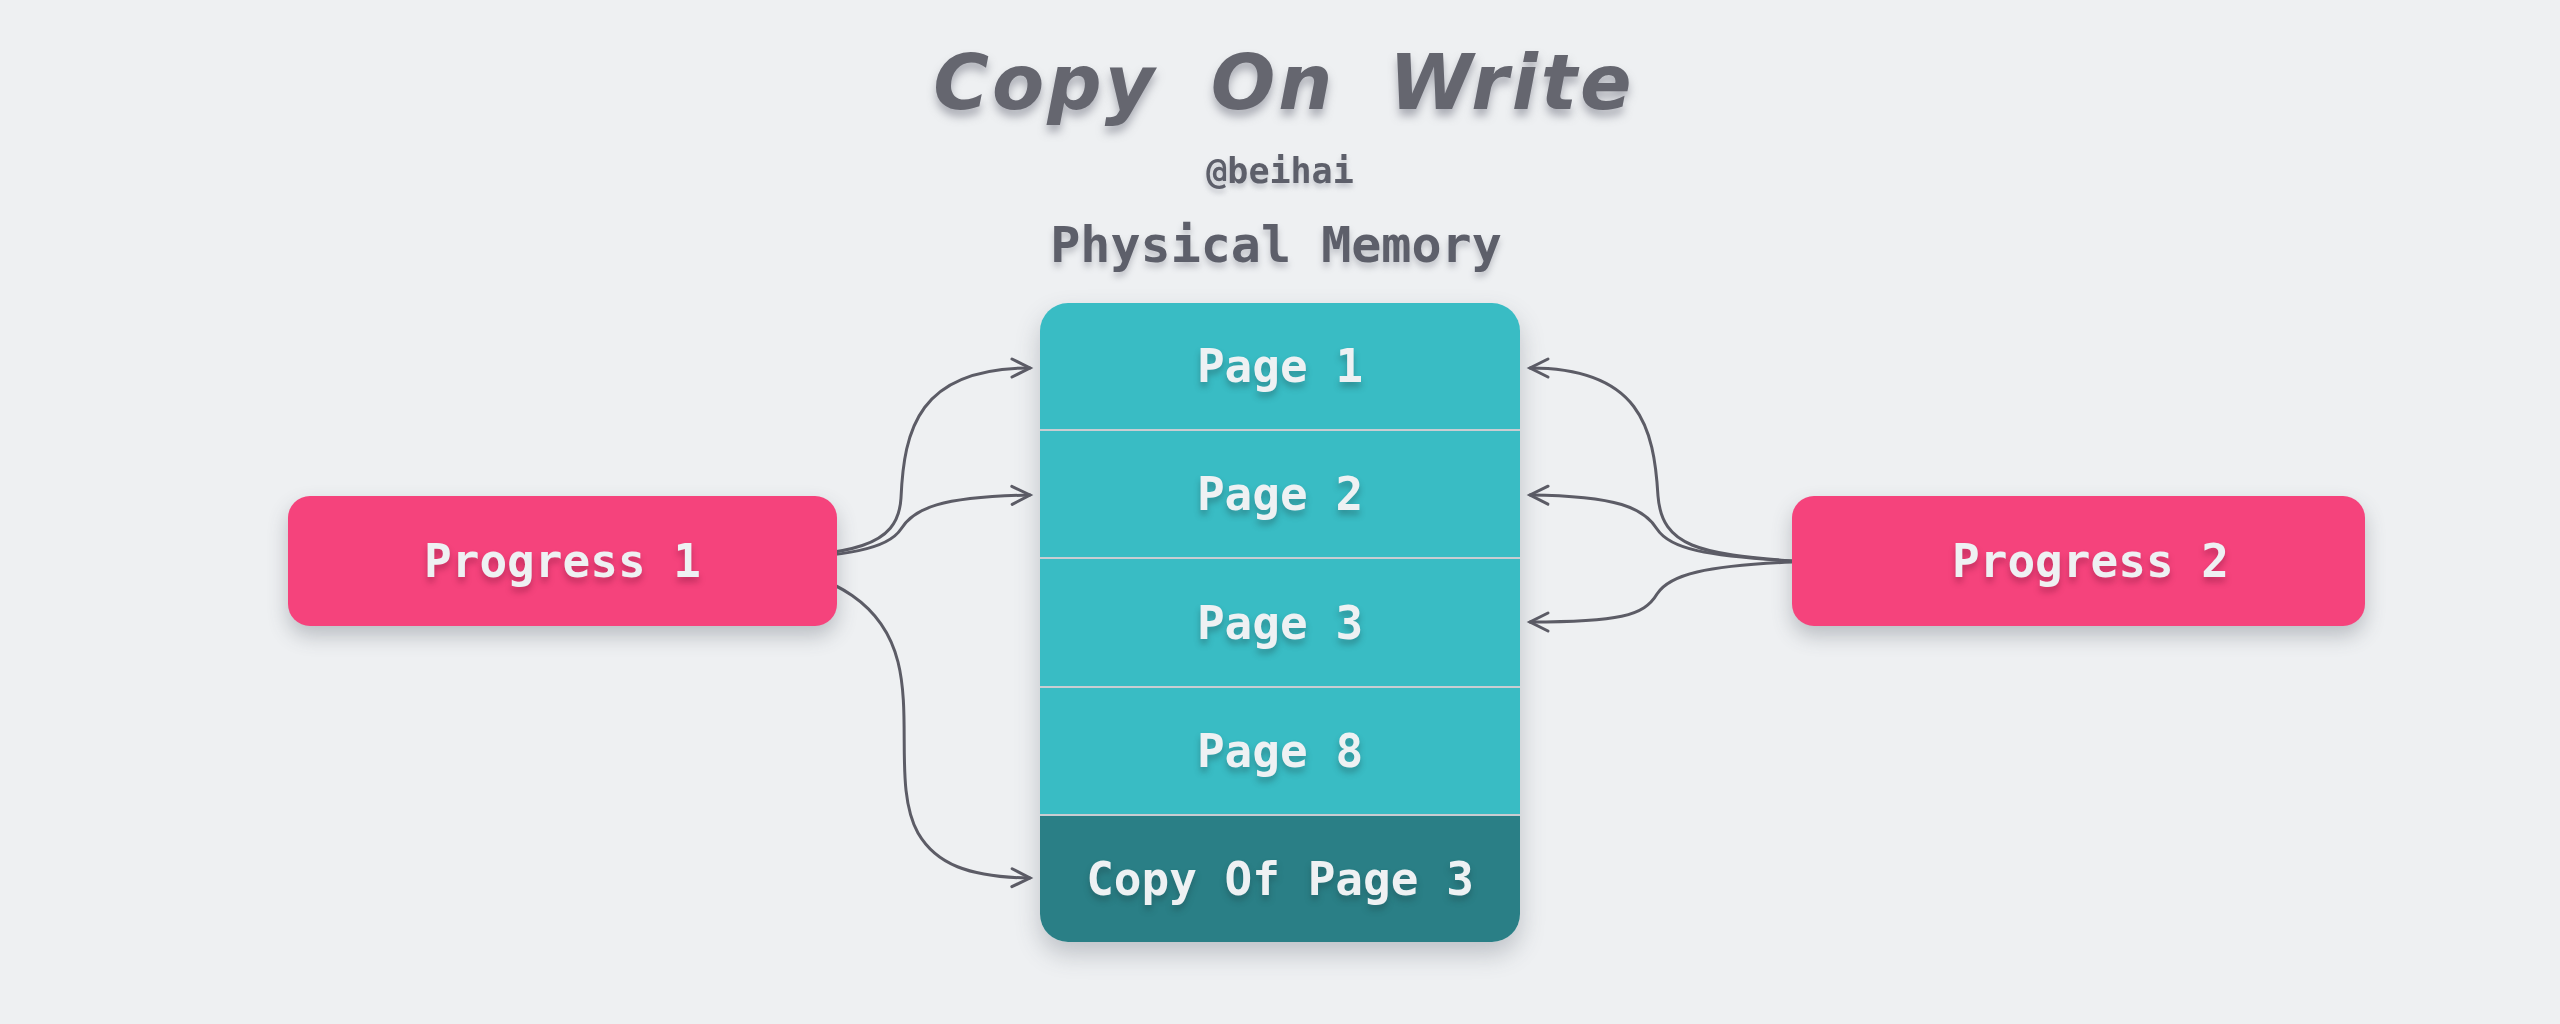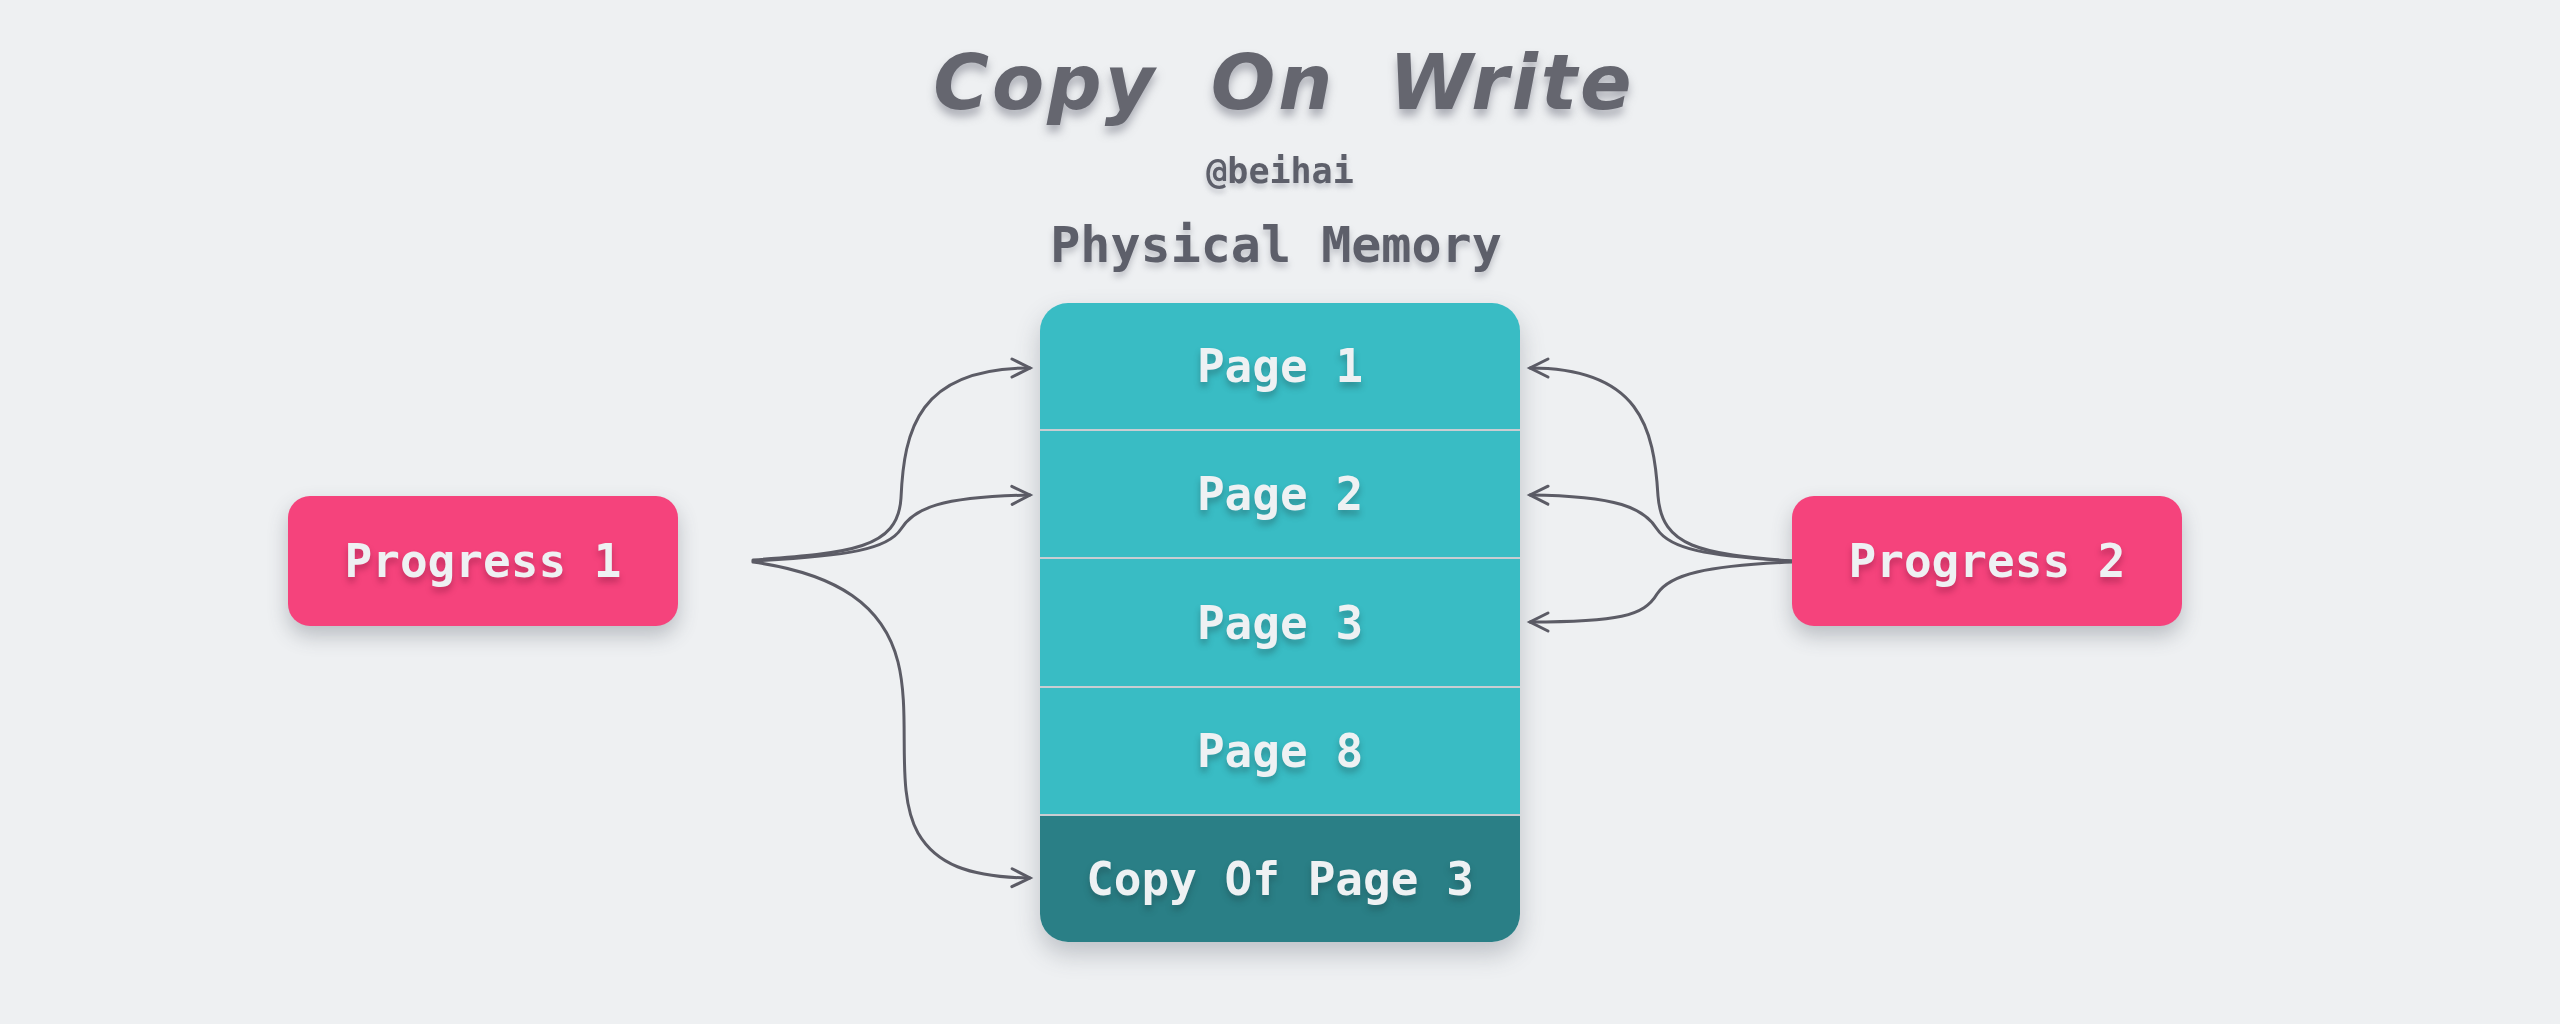--- a/index.html
+++ b/index.html
@@ -85,35 +85,35 @@
     border-top: 2px solid var(--separator, #c9cdd2);
   }
   .page-row.copy {
     background: var(--page_copy_fill, #2a7f86);
     text-align: right;
   }
   .process-box {
     position: absolute;
     top: 496px;
     height: 130px;
-    width: 390px;
+    width: 549px;
     border-radius: 22px;
     background: var(--process_fill, #f5437c);
     display: flex;
     align-items: center;
     justify-content: center;
     font-weight: bold;
     font-size: 46px;
     color: var(--label_text, #eef1f3);
     text-shadow: 0 5px 6px rgba(120,20,55,0.40);
     box-shadow: 0 10px 20px rgba(70,75,90,0.30);
     z-index: 2;
   }
   .process-left  { left: 288px; }
-  .process-right { left: 1792px; }
+  .process-right { left: 1792px; padding-left: 24px; }
   .arrow-layer {
     position: absolute;
     inset: 0;
     z-index: 1;
     pointer-events: none;
   }
   .arrow-path {
     fill: none;
     stroke: var(--arrow, #5c5c66);
     stroke-width: 3;

